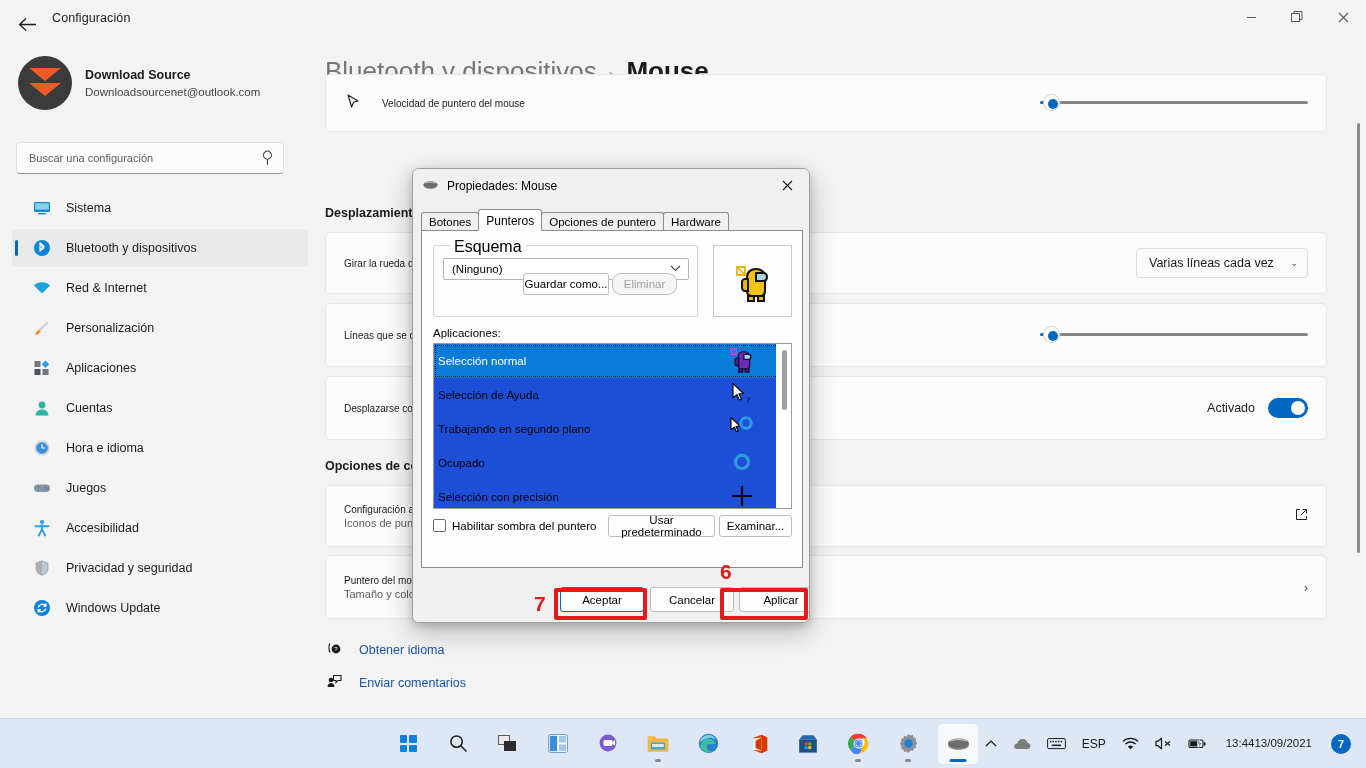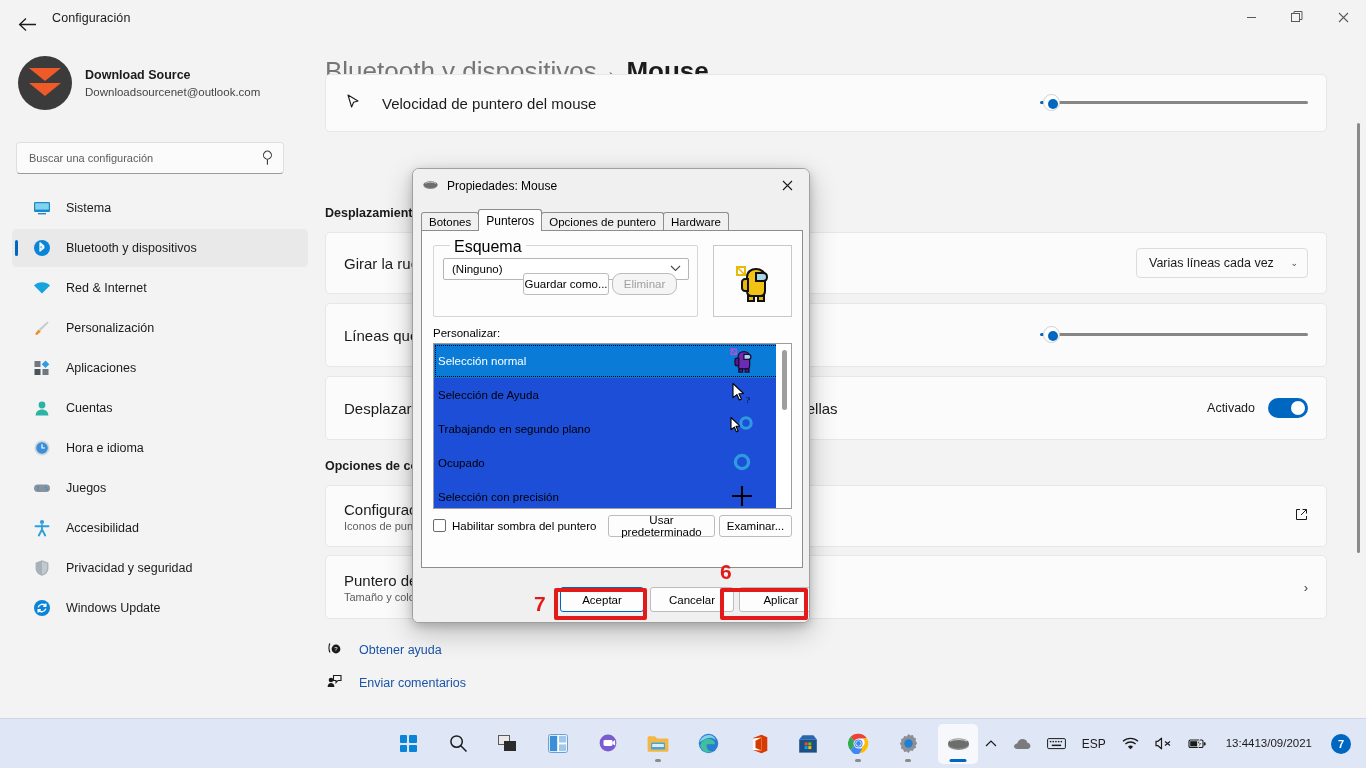--- a/index.html
+++ b/index.html
@@ -129,21 +129,21 @@
   .card {
     position: absolute; left: 5px; width: 1002px;
     background: #fbfbfb;
     border: 1px solid #e7e7e7;
     border-radius: 5px;
     display: flex; align-items: center;
     padding: 0 18px;
   }
   .card-left { display: flex; align-items: center; gap: 18px; flex: 1; min-width: 0; }
   .card-ico { width: 20px; font-size: 14px; color: #1b1b1b; flex: none; text-align: center; }
-  .card-title { font-size: 15px; color: #1b1b1b; }
+  .card-title { font-size: 10px; color: #1b1b1b; }
   .card-sub { font-size: 11px; color: #5e5e5e; margin-top: 2px; }
 
   .section-head {
     position: absolute; left: 5px;
     font-size: 12.5px; font-weight: bold; color: #1b1b1b;
   }
 
   .combo {
     height: 30px; min-width: 172px;
     background: #fbfbfb; border: 1px solid #dcdcdc;
@@ -678,21 +678,21 @@
         </div>
 
         <div class="help-link" style="top:545px;">
           <span class="help-ico">
             <svg width="15" height="15" viewBox="0 0 15 15">
               <path d="M3 2.5C1.6 4 1.6 9 3 11.5" fill="none" stroke="#1b1b1b" stroke-width="1.1"></path>
               <circle cx="9" cy="8" r="4.4" fill="#1b1b1b"></circle>
               <text x="9" y="10.4" font-size="6" fill="#fff" text-anchor="middle" font-family="Liberation Sans">?</text>
             </svg>
           </span>
-          <span class="help-txt">Obtener ayuda</span>
+          <span class="help-txt">Obtener idioma</span>
         </div>
 
         <div class="help-link" style="top:578px;">
           <span class="help-ico">
             <svg width="15" height="15" viewBox="0 0 15 15">
               <circle cx="4" cy="6" r="2.3" fill="#1b1b1b"></circle>
               <path d="M0.6 13c0-2.6 1.5-4.1 3.4-4.1S7.4 10.4 7.4 13z" fill="#1b1b1b"></path>
               <path d="M6.5 1.5h7.5v5h-3l-2 2.2V6.5h-2.5z" fill="none" stroke="#1b1b1b" stroke-width="1.1"></path>
             </svg>
           </span>
@@ -759,21 +759,21 @@
           <svg width="40" height="44" viewBox="0 0 40 44">
             <path d="M4 8h8v8H4z" fill="none" stroke="#e8b908" stroke-width="2"></path>
             <path d="M5 9l6 6" stroke="#e8b908" stroke-width="1.6"></path>
             <path d="M14 18c0-5 4-8 9-8s9 3 9 8v14c0 3-2 5-5 5h-8c-3 0-5-2-5-5z" fill="#f2c313" stroke="#111" stroke-width="2"></path>
             <path d="M12 20h3v12h-3c-1.6 0-3-1.4-3-3v-6c0-1.6 1.4-3 3-3z" fill="#e8b908" stroke="#111" stroke-width="2"></path>
             <path d="M23 14h7c2.4 0 4 1.6 4 4s-1.6 4-4 4h-7z" fill="#a8d8e8" stroke="#111" stroke-width="2"></path>
             <path d="M15 37h6v5h-6zM25 37h6v5h-6z" fill="#e8b908" stroke="#111" stroke-width="2"></path>
           </svg>
         </div>
 
-        <div class="personalizar">Personalizar:</div>
+        <div class="personalizar">Aplicaciones:</div>
 
         <div class="listbox">
           <div id="cursor-list">
               <div class="lb-item selected">
                 <span>Selección normal</span>
                 <span class="lb-cursor"><svg width="26" height="28" viewBox="0 0 40 44">
                     <path d="M3 5h8v8H3z" fill="none" stroke="#c74ad0" stroke-width="2"></path>
                     <path d="M4 6l6 6" stroke="#c74ad0" stroke-width="1.6"></path>
                     <path d="M14 17c0-5 4-8 9-8s9 3 9 8v14c0 3-2 5-5 5h-8c-3 0-5-2-5-5z" fill="#6b2bb5" stroke="#1a0a33" stroke-width="2"></path>
                     <path d="M12 19h3v12h-3c-1.6 0-3-1.4-3-3v-6c0-1.6 1.4-3 3-3z" fill="#4c1d85" stroke="#1a0a33" stroke-width="2"></path>

